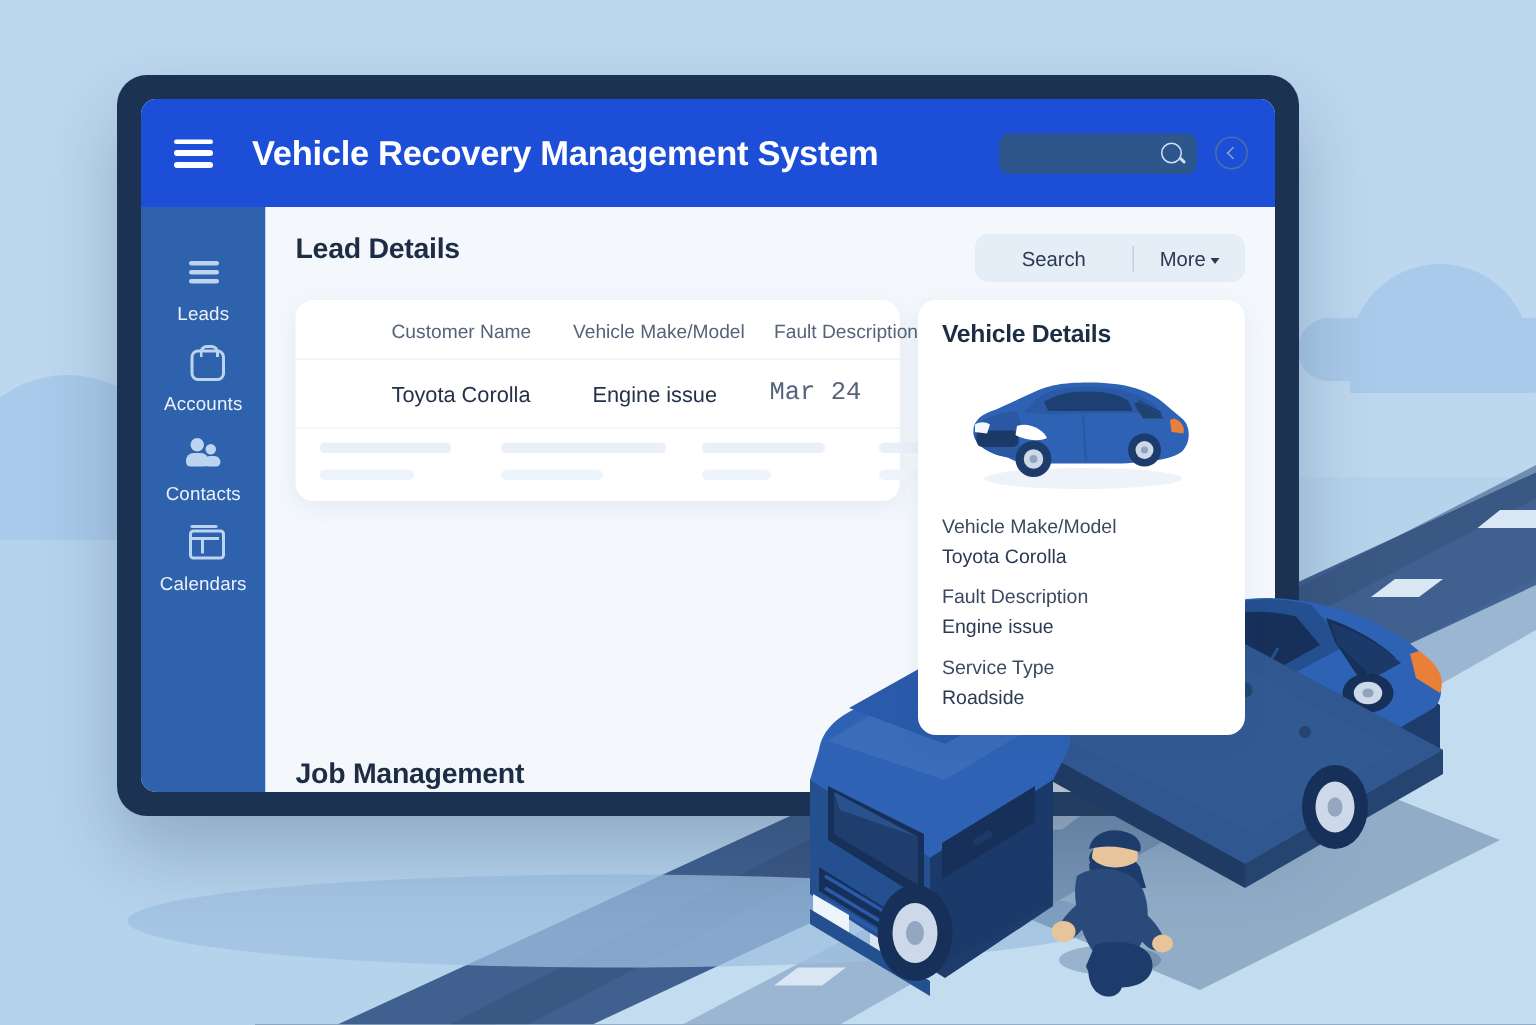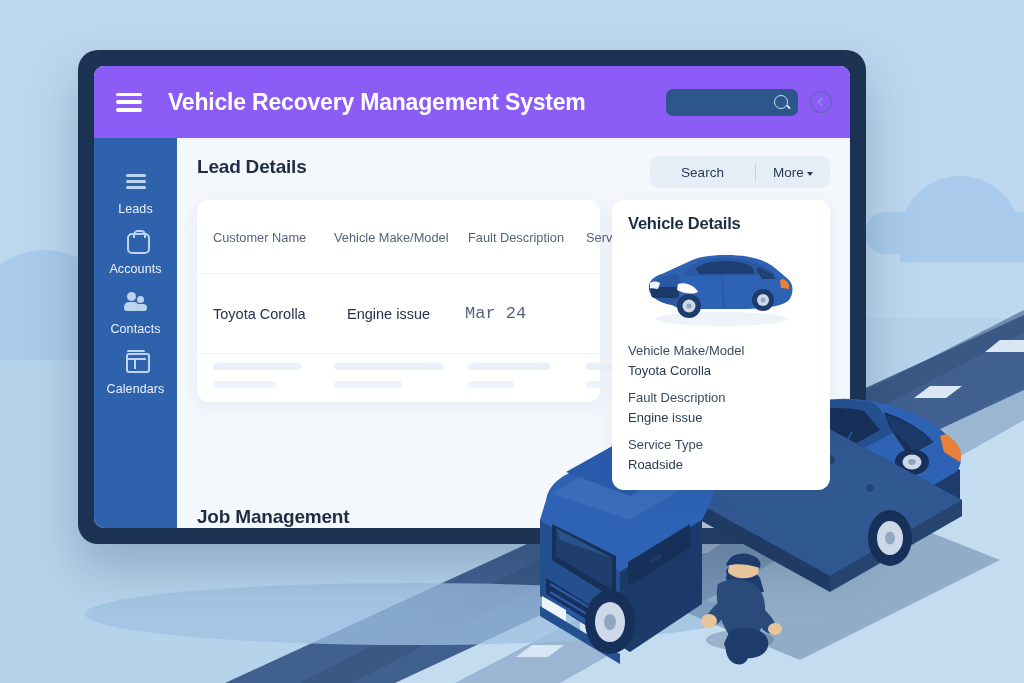--- a/index.html
+++ b/index.html
@@ -36,21 +36,21 @@
     box-shadow:0 24px 48px rgba(27,50,83,.25);
   }
   .screen{
     position:absolute;left:16px;top:16px;width:756px;height:462px;
     background:#f4f8fd;border-radius:10px;overflow:hidden;
     display:flex;flex-direction:column;
   }
 
   
   .topbar{
-    height:72px;flex:0 0 72px;background:#8b5cf6;
+    height:72px;flex:0 0 72px;background:#1d4ed8;
     display:flex;align-items:center;padding:0 18px 0 22px;gap:14px;
     position:relative;
   }
   .hamburger{width:26px;height:19px;display:flex;flex-direction:column;justify-content:space-between;cursor:pointer;}
   .hamburger i{display:block;height:3.5px;background:#fff;border-radius:2px;}
   .app-title{
     color:#fff;font-size:23px;font-weight:bold;letter-spacing:-.2px;
     white-space:nowrap;margin-left:12px;
   }
   .topbar-right{margin-left:auto;display:flex;align-items:center;gap:12px;}
@@ -113,21 +113,21 @@
   .searchmore .sm-search{flex:1;text-align:center;font-size:13.5px;color:#2b3a52;}
   .searchmore .divider{width:1px;height:17px;background:#c0cfe2;}
   .searchmore .sm-more{width:74px;text-align:center;font-size:13.5px;color:#2b3a52;}
   .caret{display:inline-block;width:0;height:0;border-left:3.5px solid transparent;border-right:3.5px solid transparent;border-top:4.5px solid #2b3a52;margin-left:3px;vertical-align:1px;}
 
   .cards-row{display:flex;gap:12px;margin-top:12px;align-items:flex-start;}
 
   .card{background:#fff;border-radius:12px;box-shadow:0 4px 16px rgba(40,74,120,.08);}
   .table-card{flex:1 1 auto;min-width:0;}
 
-  .trow{display:flex;align-items:center;padding:17px 16px;}
+  .trow{display:flex;align-items:flex-end;padding:0 16px;margin-left:48px;}
   .th{font-size:12.8px;color:#55637a;padding:13px 0 11px 0;}
   .td{font-size:14.5px;color:#23324a;padding:13px 0;}
   .tline{height:1px;background:#eef3f9;margin:0 0px;}
 
   .lead-c1{flex:0 0 121px;}
   .lead-c2{flex:0 0 134px;}
   .lead-c3{flex:0 0 118px;}
   .lead-c4{flex:1 1 auto;}
   .small-date{font-size:17px;color:#55637a;font-family:Liberation Mono, monospace;}
 

